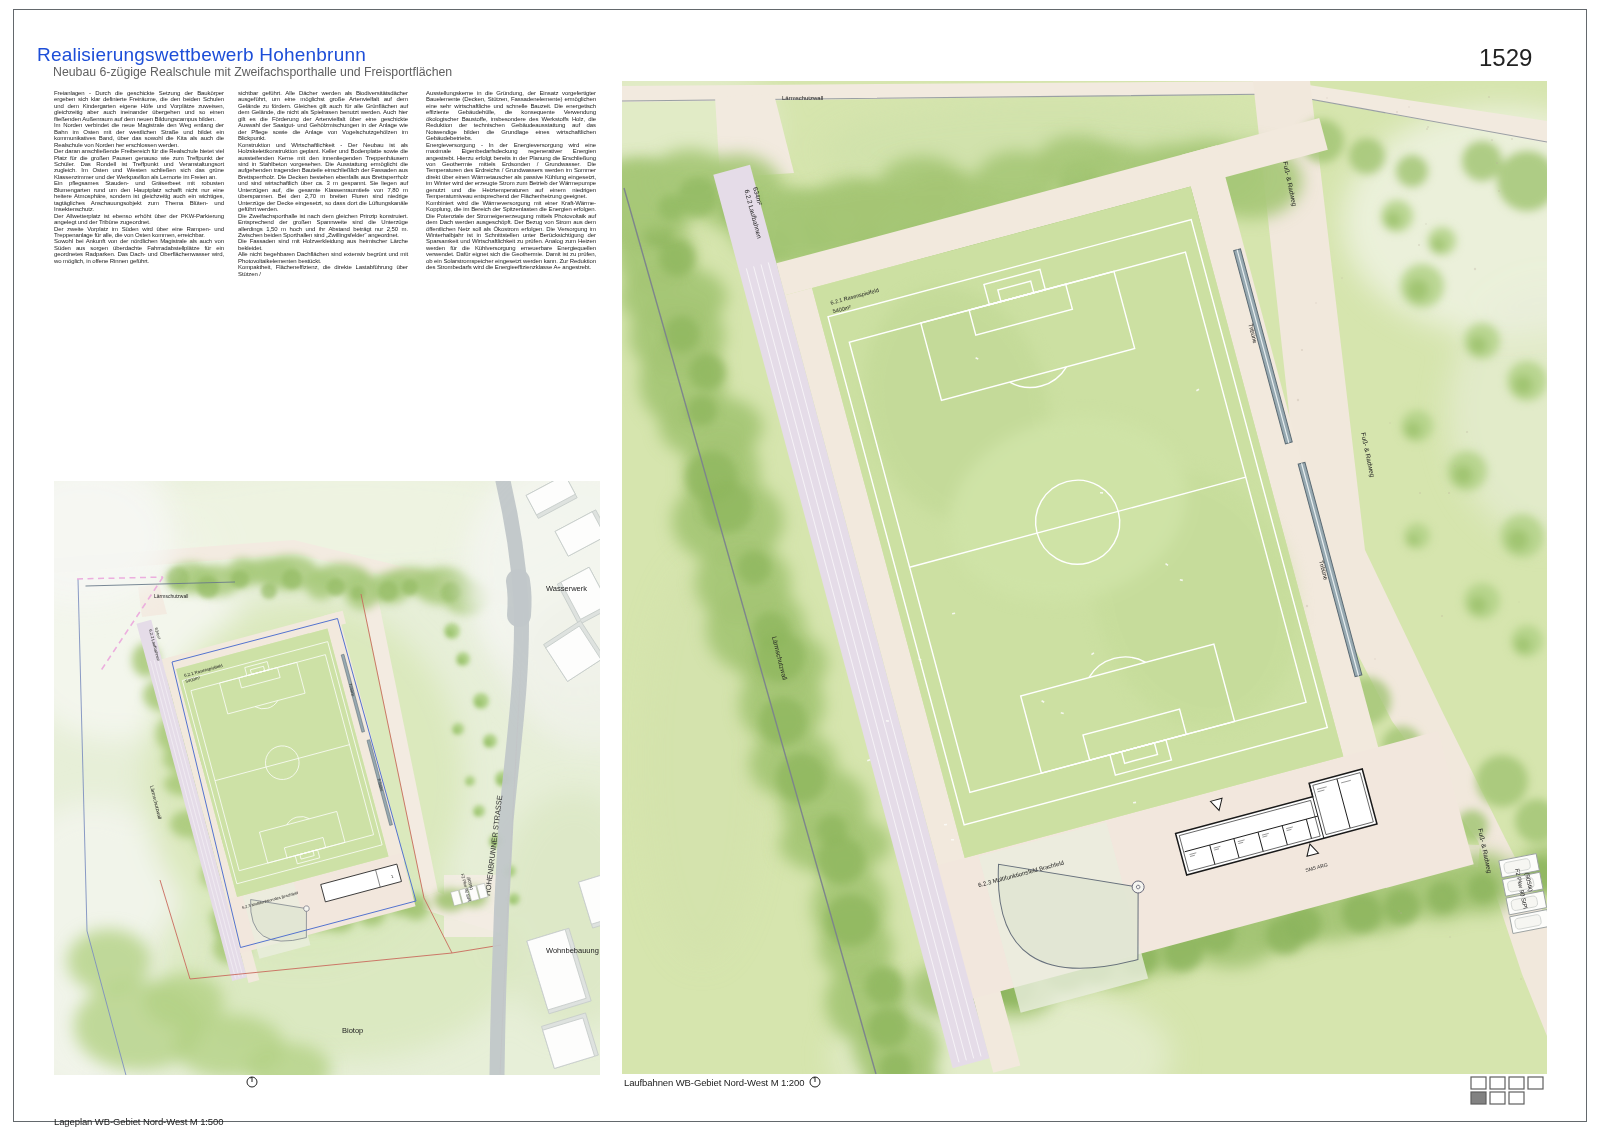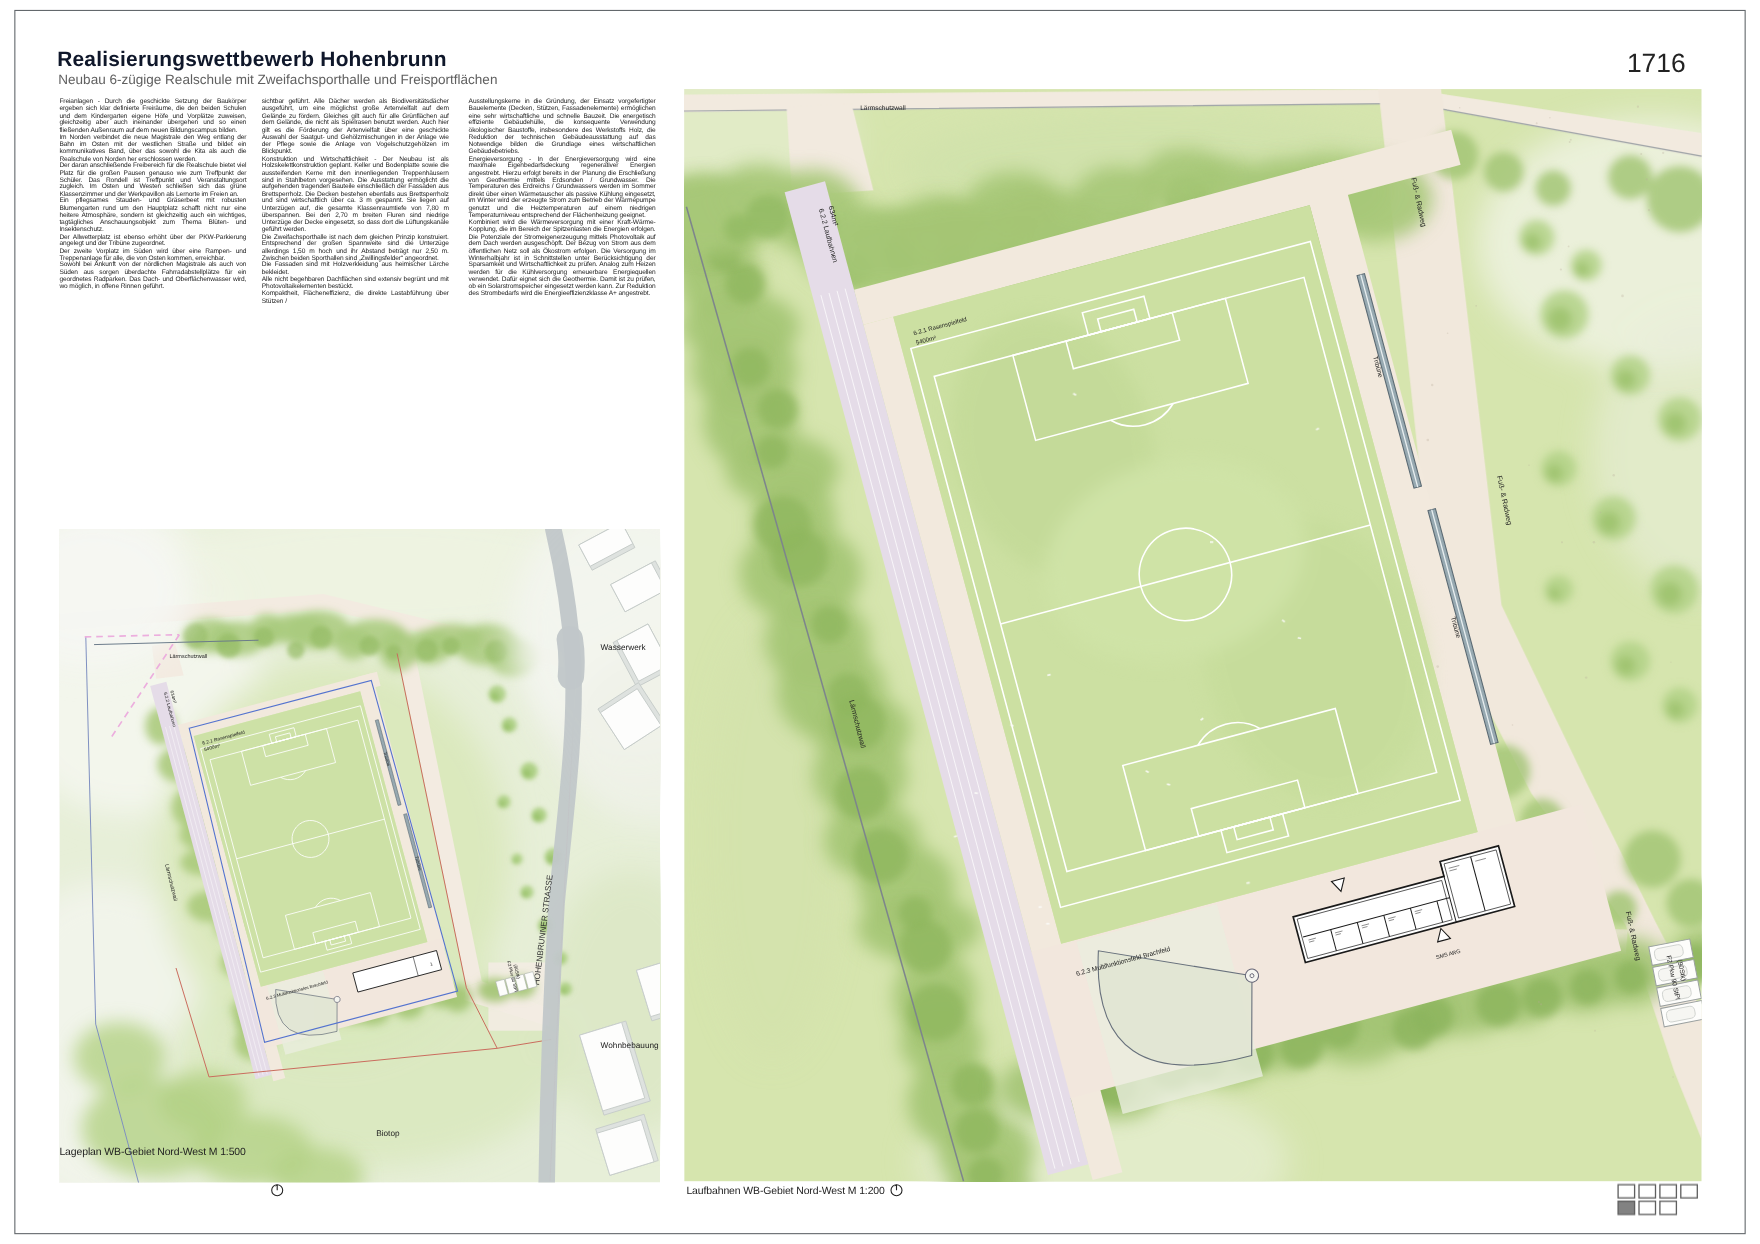--- a/index.html
+++ b/index.html
@@ -4,25 +4,25 @@
 html,body{margin:0;padding:0;background:#fff;width:1600px;height:1131px;overflow:hidden}
 body{font-family:"Liberation Sans",sans-serif;position:relative}
 .abs{position:absolute}
 svg text{font-family:"Liberation Sans",sans-serif}
 .col{position:absolute;top:90px;width:170px;font-size:6px;line-height:6.45px;color:#1c1c1c;text-align:justify;letter-spacing:-0.1px}
 .col p{margin:0 0 0 0}
 </style></head><body>
 
 <div class="abs" style="left:13px;top:9px;width:1572px;height:1111px;border:1px solid #63686c"></div>
 
-<div class="abs" style="left:52px;top:44px;font-size:19px;font-weight:bold;color:#0f172a;letter-spacing:0.2px">Realisierungswettbewerb Hohenbrunn</div>
+<div class="abs" style="left:37px;top:44px;font-size:19px;font-weight:normal;color:#1d4ed8;letter-spacing:0.2px">Realisierungswettbewerb Hohenbrunn</div>
 
 <div class="abs" style="left:53px;top:65px;font-size:12.3px;color:#606060">Neubau 6-zügige Realschule mit Zweifachsporthalle und Freisportflächen</div>
 
-<div class="abs" style="left:1479px;top:44px;font-size:24px;color:#222">1716</div>
+<div class="abs" style="left:1479px;top:44px;font-size:24px;color:#222">1529</div>
 
 <div class="col" id="c1" style="left:54px">
 <p>Freianlagen - Durch die geschickte Setzung der Baukörper ergeben sich klar definierte Freiräume, die den beiden Schulen und dem Kindergarten eigene Höfe und Vorplätze zuweisen, gleichzeitig aber auch ineinander übergehen und so einen fließenden Außenraum auf dem neuen Bildungscampus bilden.</p>
 <p>Im Norden verbindet die neue Magistrale den Weg entlang der Bahn im Osten mit der westlichen Straße und bildet ein kommunikatives Band, über das sowohl die Kita als auch die Realschule von Norden her erschlossen werden.</p>
 <p>Der daran anschließende Freibereich für die Realschule bietet viel Platz für die großen Pausen genauso wie zum Treffpunkt der Schüler. Das Rondell ist Treffpunkt und Veranstaltungsort zugleich. Im Osten und Westen schließen sich das grüne Klassenzimmer und der Werkpavillon als Lernorte im Freien an.</p>
 <p>Ein pflegsames Stauden- und Gräserbeet mit robusten Blumengarten rund um den Hauptplatz schafft nicht nur eine heitere Atmosphäre, sondern ist gleichzeitig auch ein wichtiges, tagtägliches Anschauungsobjekt zum Thema Blüten- und Insektenschutz.</p>
 <p>Der Allwetterplatz ist ebenso erhöht über der PKW-Parkierung angelegt und der Tribüne zugeordnet.</p>
 <p>Der zweite Vorplatz im Süden wird über eine Rampen- und Treppenanlage für alle, die von Osten kommen, erreichbar.</p>
 <p>Sowohl bei Ankunft von der nördlichen Magistrale als auch von Süden aus sorgen überdachte Fahrradabstellplätze für ein geordnetes Radparken. Das Dach- und Oberflächenwasser wird, wo möglich, in offene Rinnen geführt.</p>
 </div>
@@ -668,21 +668,21 @@
 <rect x="420" y="619" width="3" height="1.6" transform="rotate(30 420 619)"></rect>
 <rect x="511" y="721" width="3" height="1.6" transform="rotate(-8 511 721)"></rect>
 <rect x="544" y="482" width="3" height="1.6" transform="rotate(35 544 482)"></rect>
 <rect x="574" y="309" width="3" height="1.6" transform="rotate(-29 574 309)"></rect>
 <rect x="322" y="743" width="3" height="1.6" transform="rotate(-5 322 743)"></rect>
 <rect x="478" y="411" width="3" height="1.6" transform="rotate(1 478 411)"></rect>
 </g>
     </svg>
 </div>
 
-<div class="abs" style="left:54px;top:1042px;font-size:9.5px;color:#222;letter-spacing:-0.1px">Lageplan WB-Gebiet Nord-West M 1:500</div>
+<div class="abs" style="left:54px;top:1116px;font-size:9.5px;color:#222;letter-spacing:-0.1px">Lageplan WB-Gebiet Nord-West M 1:500</div>
 
 <svg class="abs" style="left:245px;top:1075px" width="14" height="14" viewBox="0 0 14 14">
     <circle cx="7" cy="7" r="5" fill="none" stroke="#222" stroke-width="1"></circle>
     <line x1="7" y1="7" x2="7" y2="2.2" stroke="#222" stroke-width="1"></line>
     <line x1="5.4" y1="3.2" x2="7" y2="2.2" stroke="#222" stroke-width="0.8"></line>
   </svg>
 
 <div class="abs" style="left:624px;top:1077px;font-size:9.5px;color:#222;letter-spacing:-0.1px">Laufbahnen WB-Gebiet Nord-West M 1:200</div>
 
 <svg class="abs" style="left:808px;top:1075px" width="14" height="14" viewBox="0 0 14 14">

